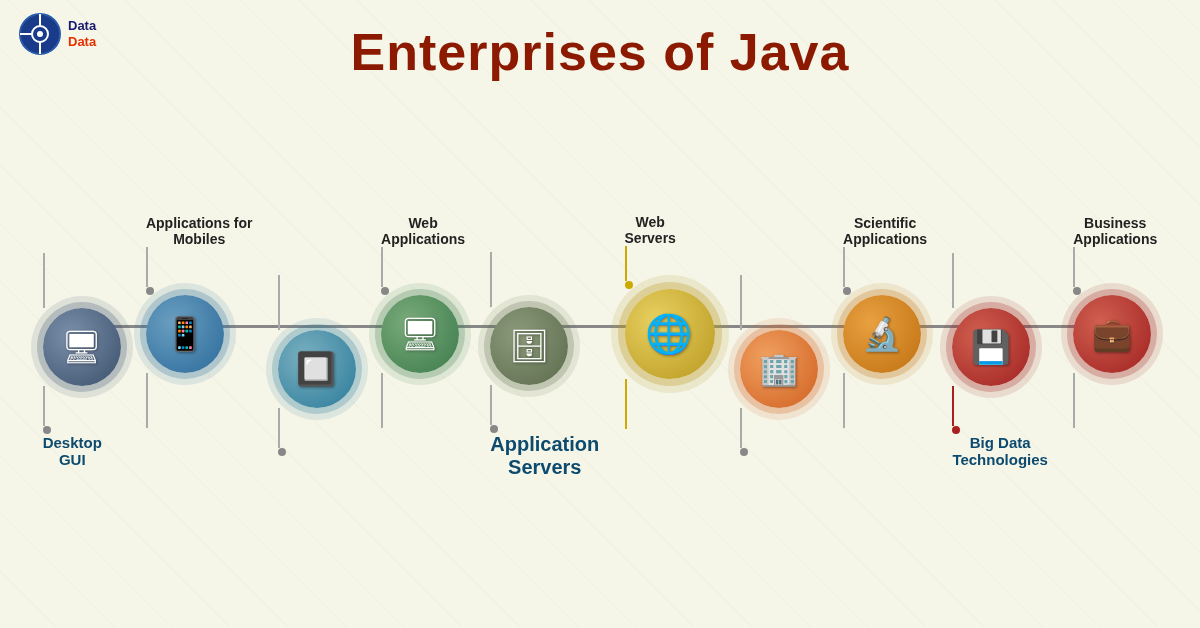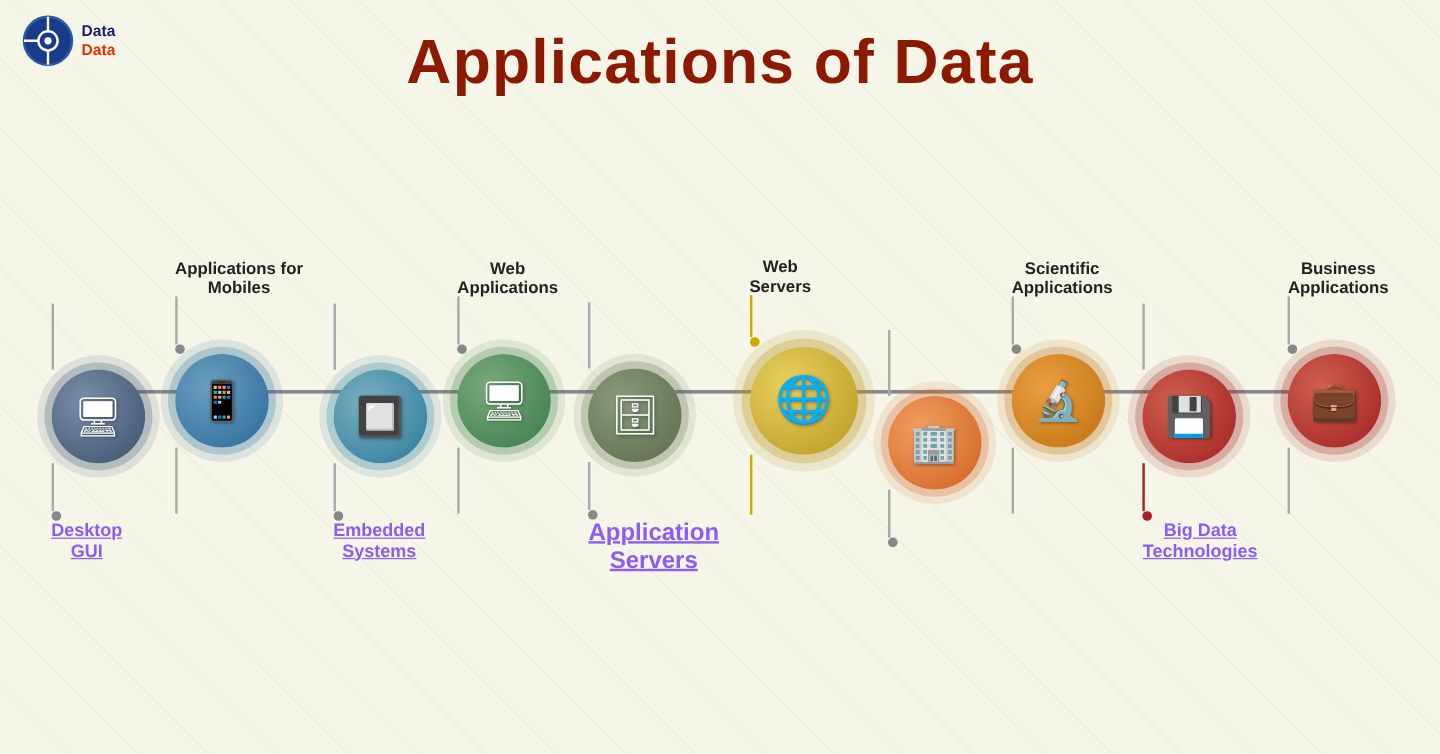--- a/index.html
+++ b/index.html
@@ -142,29 +142,28 @@
     
     .v-line-bottom {
       width: 2px;
       background: #aaa;
     }
 
     
     .node-label-bottom {
       font-size: 14px;
       font-weight: 800;
-      color: #8b5cf6;
+      color: #0c4a6e;
       text-align: center;
       max-width: 130px;
       margin-top: 0;
       min-height: 44px;
       display: flex;
       align-items: flex-start;
       justify-content: center;
-      text-decoration: underline;
     }
 
     
     .node-desktop .node-circle {
       width: 78px; height: 78px;
       background: radial-gradient(circle at 35% 35%, #7a8faa, #3a4f6a);
       box-shadow: 0 0 0 6px rgba(58,79,106,0.25), 0 0 0 12px rgba(58,79,106,0.12);
     }
     .node-mobile .node-circle {
       width: 78px; height: 78px;
@@ -242,21 +241,21 @@
       <line x1="22" y1="2" x2="22" y2="14" stroke="white" stroke-width="2"></line>
       <line x1="22" y1="30" x2="22" y2="42" stroke="white" stroke-width="2"></line>
       <line x1="2" y1="22" x2="14" y2="22" stroke="white" stroke-width="2"></line>
     </svg>
     <div class="logo-text">
       <div>Data</div>
       <div><span>Data</span></div>
     </div>
   </div>
 
-  <h1 class="main-title">Applications of Data</h1>
+  <h1 class="main-title">Enterprises of Java</h1>
 
   <div class="timeline-area">
 
     <div class="h-line"></div>
 
     <div class="nodes">
 
       <div class="node-wrapper node-desktop">
         <div class="node-label-top" style="min-height:50px;"></div>
         <div class="v-line-top" style="height:55px;"></div>
@@ -280,21 +279,20 @@
       </div>
 
       <div class="node-wrapper node-embedded">
         <div class="node-label-top" style="min-height:50px;"></div>
         <div class="v-line-top" style="height:55px;"></div>
         <div class="node-circle">
           <span class="node-icon">🔲</span>
         </div>
         <div class="v-line-bottom" style="height:40px;"></div>
         <div class="dot"></div>
-        <div class="node-label-bottom" style="font-size:15px;">Embedded<br>Systems</div>
       </div>
 
       <div class="node-wrapper node-webapp">
         <div class="node-label-top">Web<br>Applications</div>
         <div class="v-line-top" style="height:40px;"></div>
         <div class="dot"></div>
         <div class="node-circle">
           <span class="node-icon">🖥</span>
         </div>
         <div class="v-line-bottom" style="height:55px;"></div>

